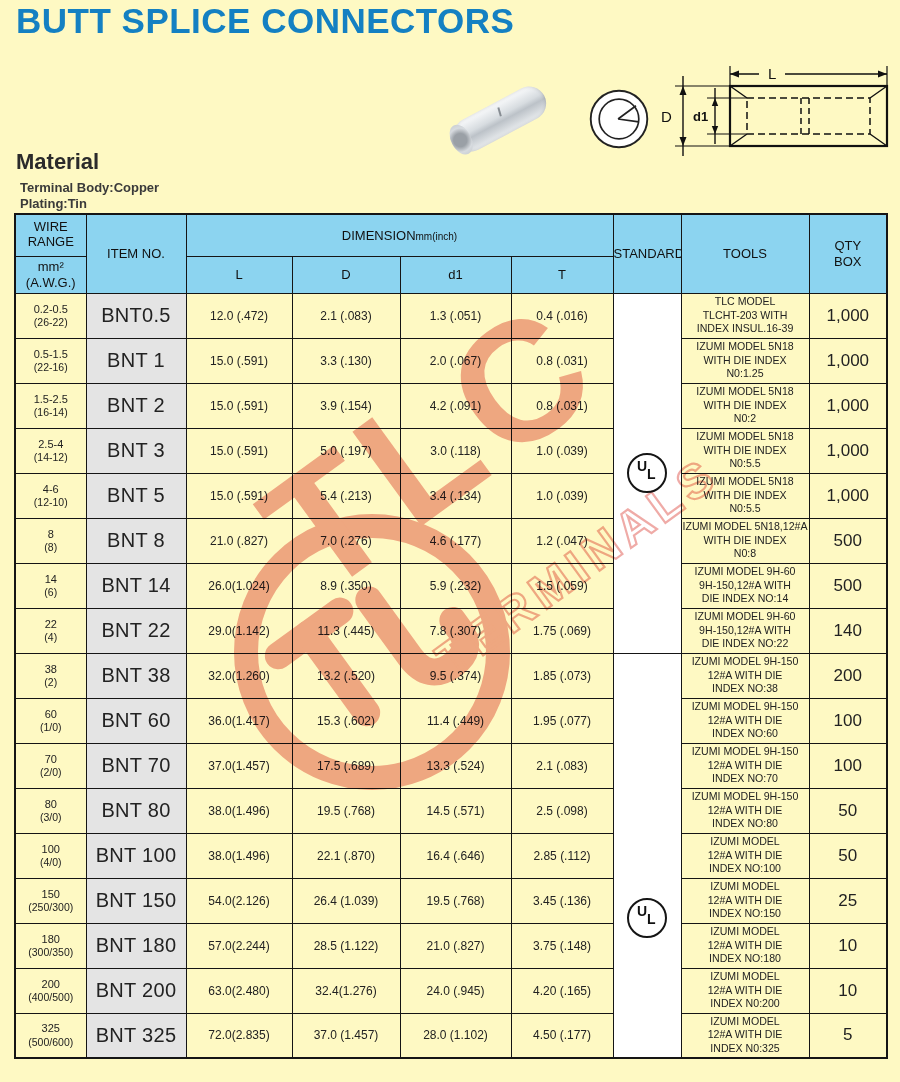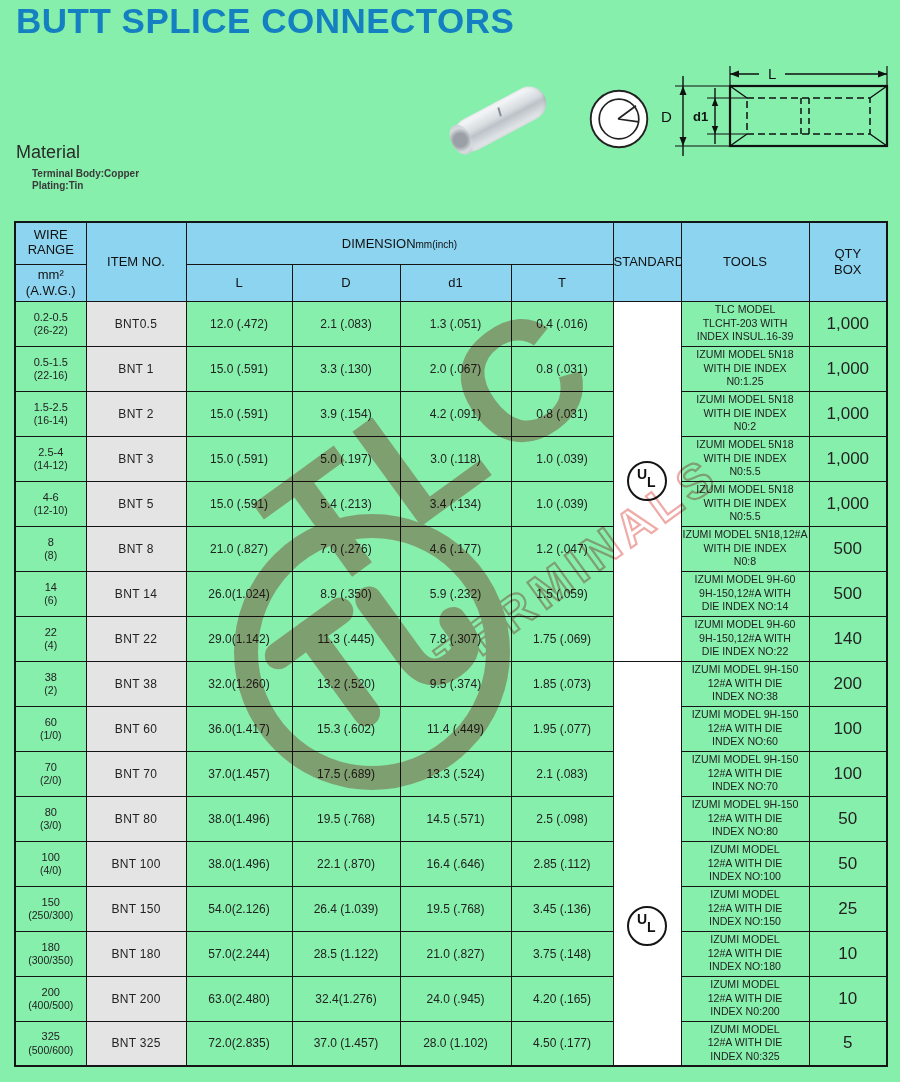--- a/index.html
+++ b/index.html
@@ -4,33 +4,33 @@
 <style>
   :root{
     --title-color:#1480C2;
     --header-bg:#8CD4F0;
     --item-bg:#E4E4E4;
     --wm-color:#E0574F;
     --border-color:#151515;
   }
   html,body{margin:0;padding:0;background:#fff;}
   .sheet{
-    position:relative;width:900px;height:1082px;background:#86efac;overflow:hidden;
+    position:relative;width:900px;height:1082px;background:#fef9c3;overflow:hidden;
     font-family:"Liberation Sans",sans-serif;color:#222;
   }
   
   .page-title{
     position:absolute;left:16px;top:2px;margin:0;
     font-size:35px;font-weight:600;letter-spacing:.5px;line-height:1.1;
     color:var(--title-color);
   }
   
   .material{position:absolute;left:16px;top:141px;}
-  .material h2{margin:1px 0 5px 0;font-size:18px;font-weight:400;color:#2b2b2b;}
-  .material p{margin:1px 16px;font-size:10px;font-weight:700;color:#3a3a3a;}
+  .material h2{margin:8px 0 5px 0;font-size:22px;font-weight:700;color:#2b2b2b;}
+  .material p{margin:1px 4px;font-size:13px;font-weight:700;color:#3a3a3a;}
   
   .photo{position:absolute;left:440px;top:72px;width:120px;height:92px;}
   .tube{
     position:absolute;left:10px;top:30px;width:100px;height:34px;border-radius:17px;
     transform:rotate(-28deg);
     background:linear-gradient(to bottom,#fbfcfd 0%,#d7dce0 42%,#bcc2c8 58%,#ebeef0 100%);
     box-shadow:inset 0 0 4px rgba(0,0,0,.18);
   }
   .tube::before{
     content:'';position:absolute;left:-4px;top:1px;width:20px;height:32px;border-radius:50%;
@@ -38,40 +38,40 @@
   }
   .tube::after{
     content:'';position:absolute;left:52px;top:6px;width:2px;height:9px;background:#878d93;
     transform:rotate(12deg);
   }
   .endview{position:absolute;left:586px;top:86px;}
   .drawing{position:absolute;left:655px;top:58px;}
   .drawing text{font-family:"Liberation Sans",sans-serif;}
   
   .spec-table{
-    position:absolute;left:14px;top:221px;width:872px;
+    position:absolute;left:14px;top:213px;width:872px;
     border-collapse:collapse;table-layout:fixed;
     border:2.5px solid var(--border-color);
   }
   .spec-table th,.spec-table td{
     border:1.6px solid var(--border-color);
     text-align:center;vertical-align:middle;padding:0;overflow:hidden;
   }
   .spec-table thead tr:first-child{height:42px;}
   .spec-table thead tr:last-child{height:37px;}
   .spec-table thead th{background:var(--header-bg);font-weight:400;font-size:13px;color:#111;}
   .h-wire{font-size:12.5px;line-height:1.15;}
   .h-wire-sub{white-space:pre-line;font-size:11px;line-height:1.2;}
   .h-qty{white-space:pre-line;line-height:1.2;font-size:12.5px;}
   .h-std{font-size:11px;}
   .dim-unit{font-size:10px;}
   .spec-table tbody tr{height:45px;margin-left:36px;}
   .c-wire{font-size:11px;line-height:1.3;}
   .c-wire .awg{font-size:10.5px;}
-  .c-item{background:var(--item-bg);font-size:12px;letter-spacing:.3px;}
+  .c-item{background:var(--item-bg);font-size:20px;letter-spacing:.3px;}
   .c-dim{font-size:12px;}
   .c-tools{
     font-size:10.6px;text-align:left;vertical-align:middle;
     padding:2px 3px 2px 8px;white-space:pre-line;line-height:1.3;
   }
   .c-qty{font-size:17px;}
   .c-std{background:#fff;}
   .std-g2{vertical-align:top;}
   .std-g2 .ul-badge{margin-top:126px;}
   .ul-badge{

